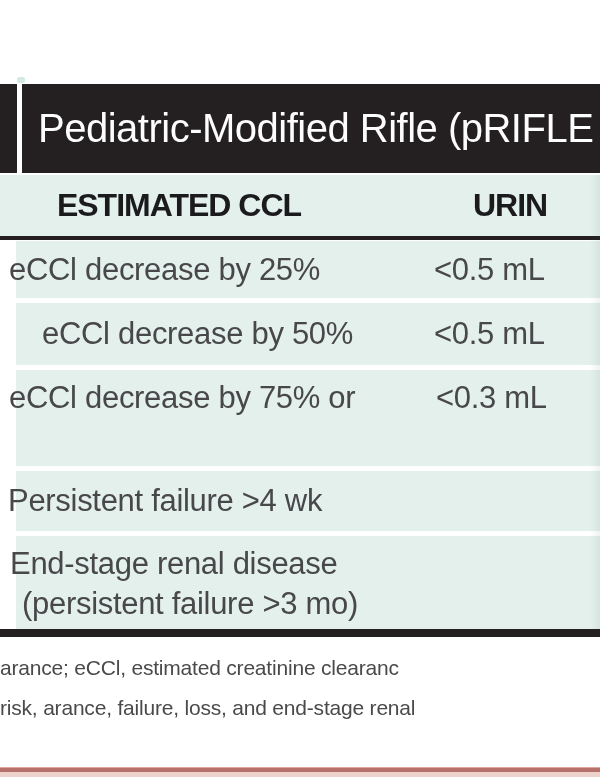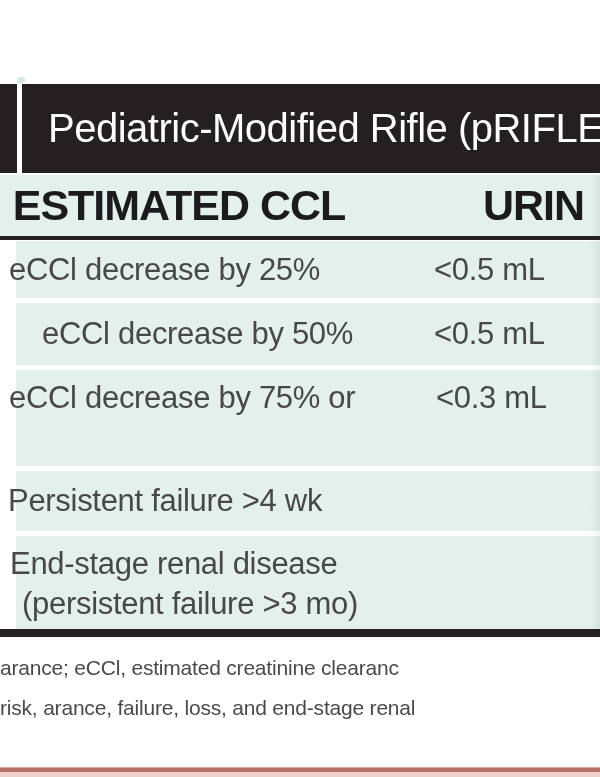--- a/index.html
+++ b/index.html
@@ -5,26 +5,26 @@
   html,body{margin:0;padding:0;background:#ffffff;}
   .page{
     position:relative;width:600px;height:777px;overflow:hidden;background:#ffffff;
     font-family:"Liberation Sans","DejaVu Sans",sans-serif;
   }
   .corner-smudge{position:absolute;left:17px;top:77px;width:8px;height:6px;background:#d6eae4;border-radius:2px;}
   .bar-stub{position:absolute;left:0;top:84px;width:17px;height:89px;background:#242021;}
   .title-bar{
     position:absolute;left:22px;top:84px;width:578px;height:89px;background:#242021;
     color:#fdfdfd;font-size:40px;letter-spacing:-0.5px;line-height:89px;white-space:nowrap;
-    padding-left:26px;box-sizing:border-box;overflow:hidden;
+    padding-left:16px;box-sizing:border-box;overflow:hidden;
   }
   .thead{position:absolute;left:0;top:175px;width:600px;height:61px;background:#e4f0ec;}
-  .th{position:absolute;top:0;line-height:61px;font-weight:700;font-size:43px;letter-spacing:-1px;color:#1b1b1d;white-space:nowrap;}
+  .th{position:absolute;top:0;line-height:61px;font-weight:700;font-size:32px;letter-spacing:-1px;color:#1b1b1d;white-space:nowrap;}
   .th-ccl{left:179px;transform:translateX(-50%);}
-  .th-urine{left:483px;text-align:right;}
+  .th-urine{left:473px;text-align:right;}
   .rule{position:absolute;left:0;width:600px;background:#242021;}
   .rule-top{top:236px;height:4px;}
   .rule-bottom{top:629px;height:8px;}
   .row{position:absolute;left:16px;width:600px;background:#e4f0ec;color:#48484a;font-size:31px;letter-spacing:-0.3px;}
   .row .ln{white-space:nowrap;}
   .urine-cell{position:absolute;top:0;white-space:nowrap;}
   .row1{top:241px;height:57px;}
   .row1 .ln{line-height:57px;margin-left:-7px;}
   .row1 .urine-cell{left:418px;line-height:57px;}
   .row2{top:303px;height:62px;padding-left:33px;}

